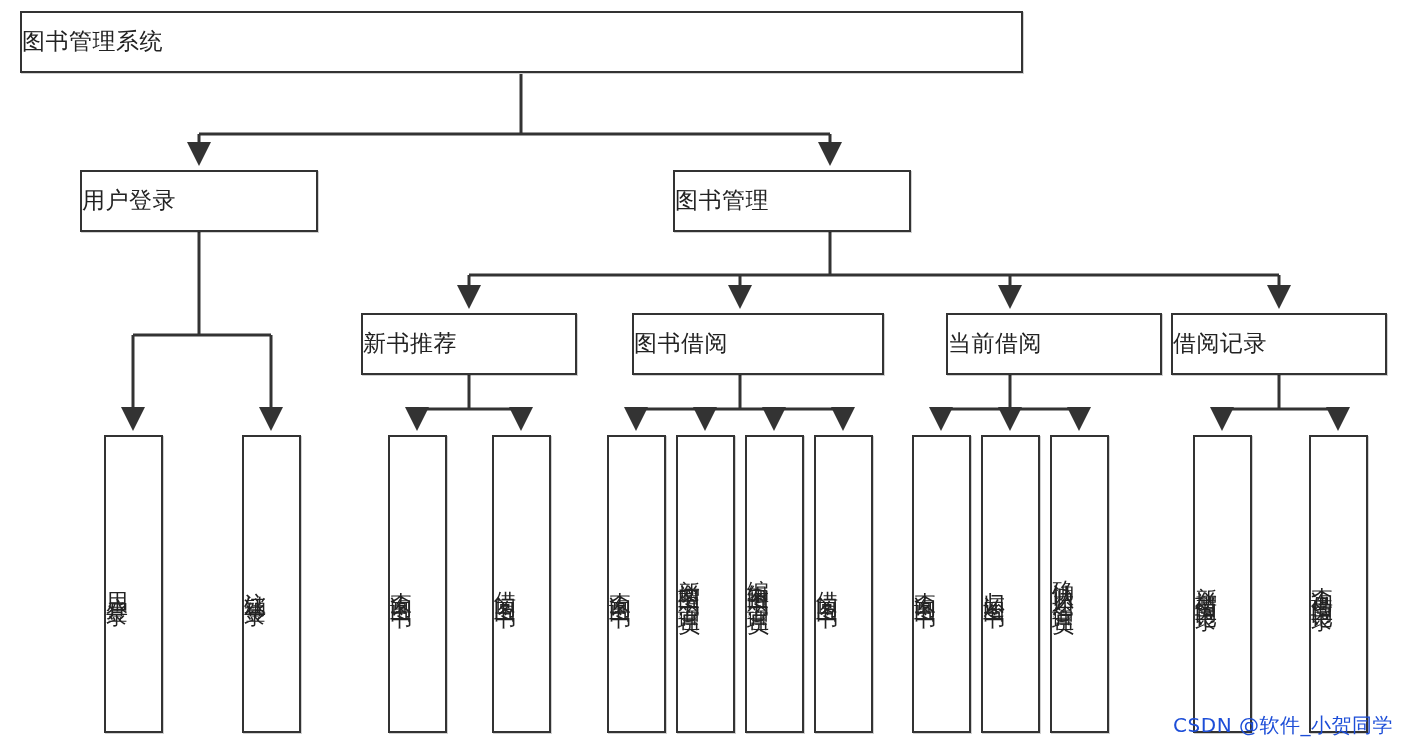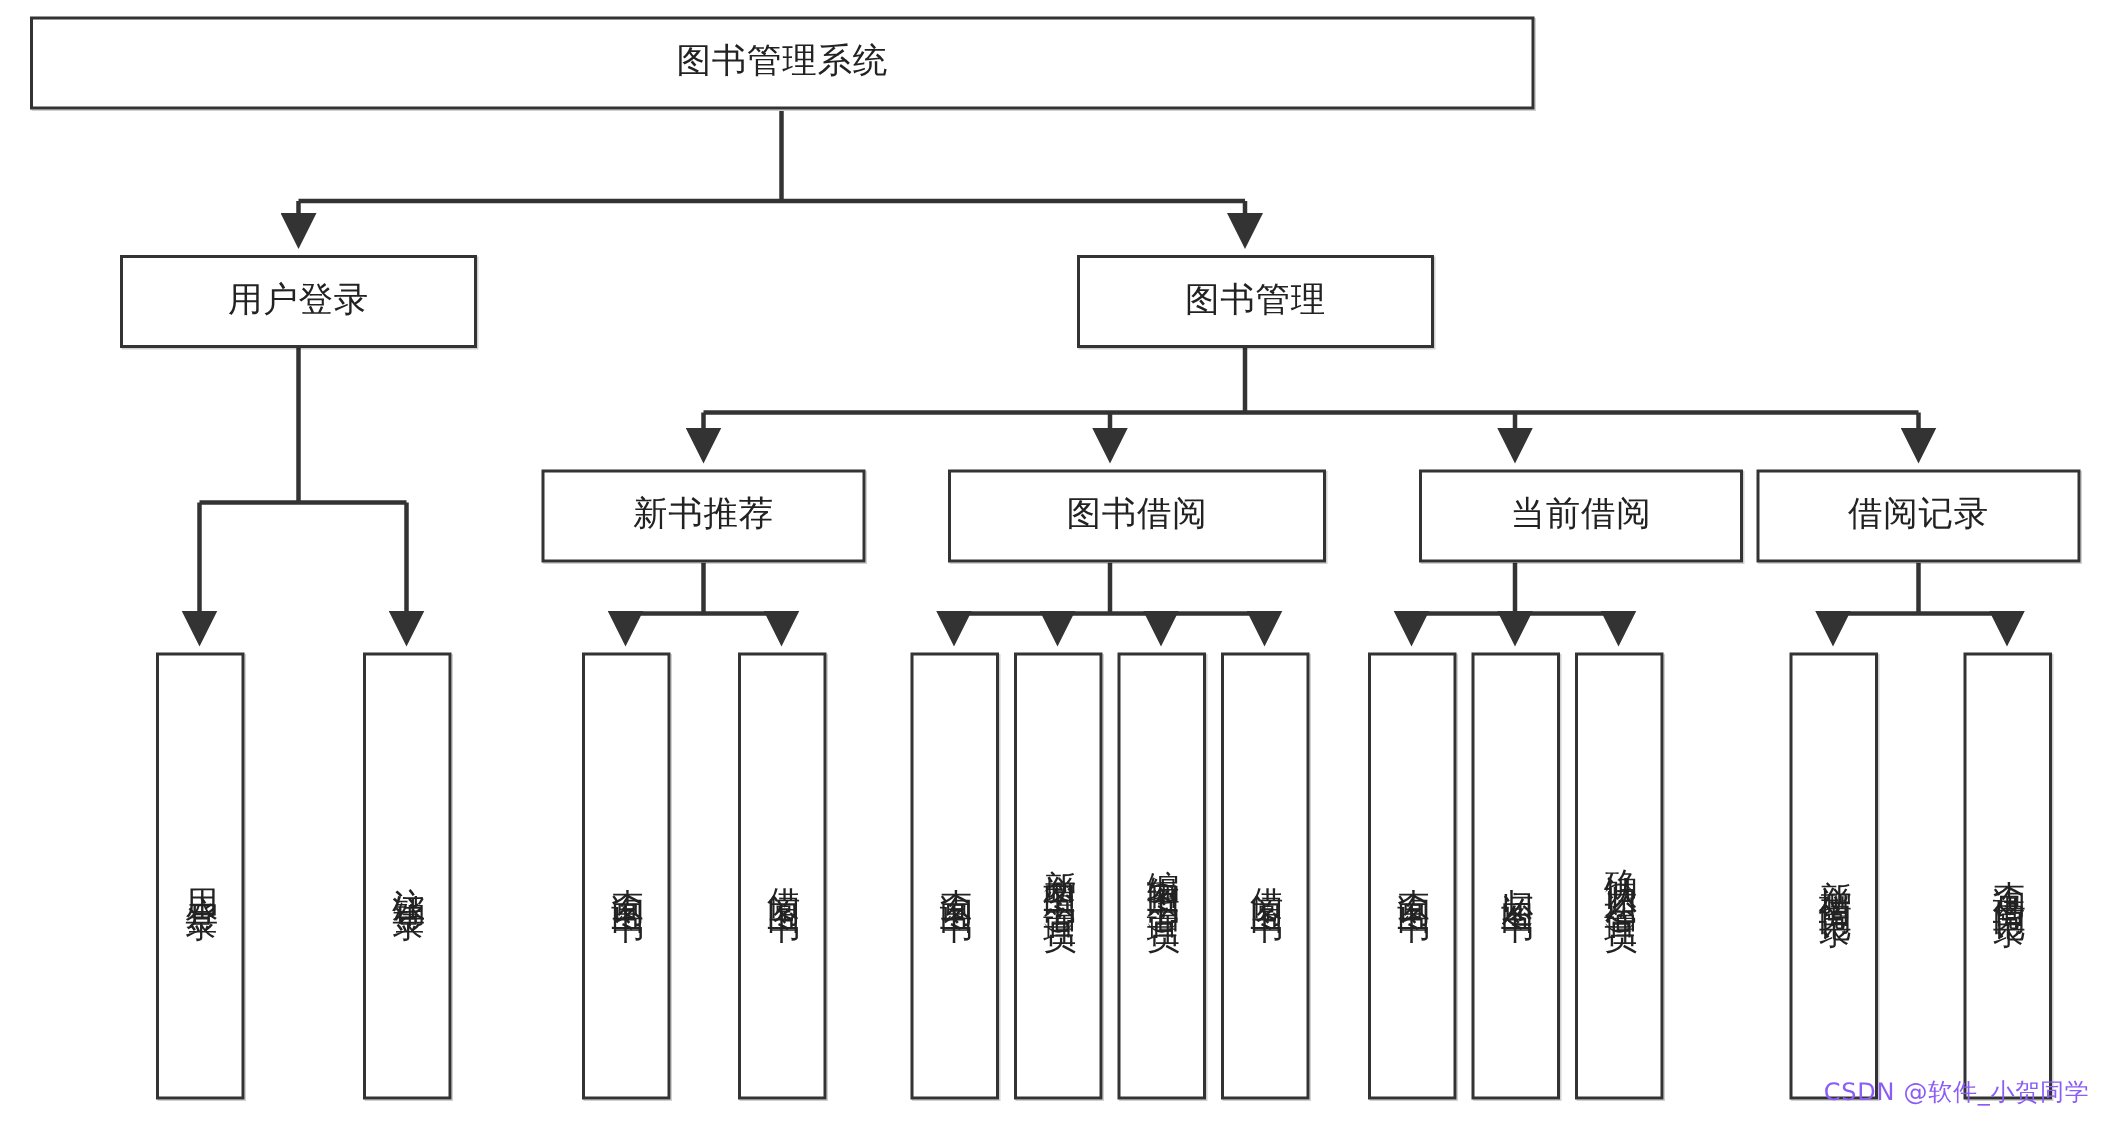--- a/index.html
+++ b/index.html
@@ -24,21 +24,21 @@
     width: 1405px;
     height: 747px;
   }
   .node-box {
     position: absolute;
     box-sizing: border-box;
     border: 2px solid #333333;
     background: #ffffff;
     display: flex;
     align-items: center;
-    justify-content: center;
+    justify-content: flex-start;
     box-shadow: 1px 1px 0 rgba(0,0,0,0.18);
   }
   .node-label-h {
     font-size: 23px;
     color: #222222;
     line-height: 1.1;
     white-space: nowrap;
     letter-spacing: 0.5px;
   }
   .node-label-v {
@@ -47,22 +47,22 @@
     writing-mode: vertical-rl;
     text-orientation: upright;
     letter-spacing: 5px;
     line-height: 1;
     white-space: nowrap;
   }
   .watermark {
     position: absolute;
     right: 12px;
     bottom: 8px;
-    font-size: 16px;
-    color: #8b5cf6;
+    font-size: 20px;
+    color: #1d4ed8;
     letter-spacing: 0.5px;
     white-space: nowrap;
     pointer-events: none;
   }
 </style>
 </head>
 <body>
 
 <div id="canvas">
 
@@ -116,21 +116,21 @@
     </g>
   </svg>
 
   <div class="node-box" style="left:20px; top:11px; width:1003px; height:62px;">
     <span class="node-label-h">图书管理系统</span>
   </div>
 
   <div class="node-box" style="left:80px; top:170px; width:238px; height:62px;">
     <span class="node-label-h">用户登录</span>
   </div>
-  <div class="node-box" style="left:718px; top:170px; width:238px; height:62px;">
+  <div class="node-box" style="left:673px; top:170px; width:238px; height:62px;">
     <span class="node-label-h">图书管理</span>
   </div>
 
   <div class="node-box" style="left:361px; top:313px; width:216px; height:62px;">
     <span class="node-label-h">新书推荐</span>
   </div>
   <div class="node-box" style="left:632px; top:313px; width:252px; height:62px;">
     <span class="node-label-h">图书借阅</span>
   </div>
   <div class="node-box" style="left:902px; top:313px; width:216px; height:62px;margin-left:44px;">

